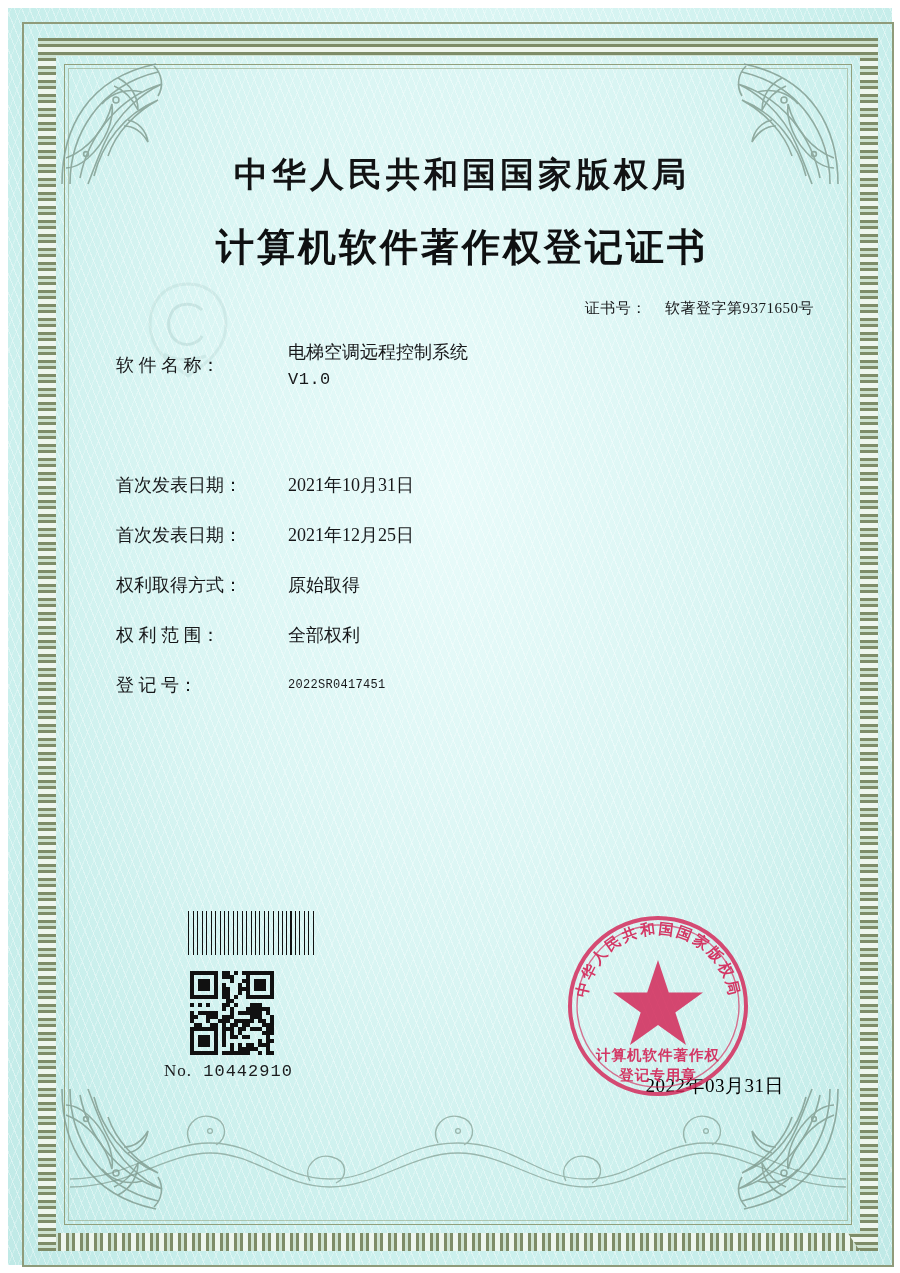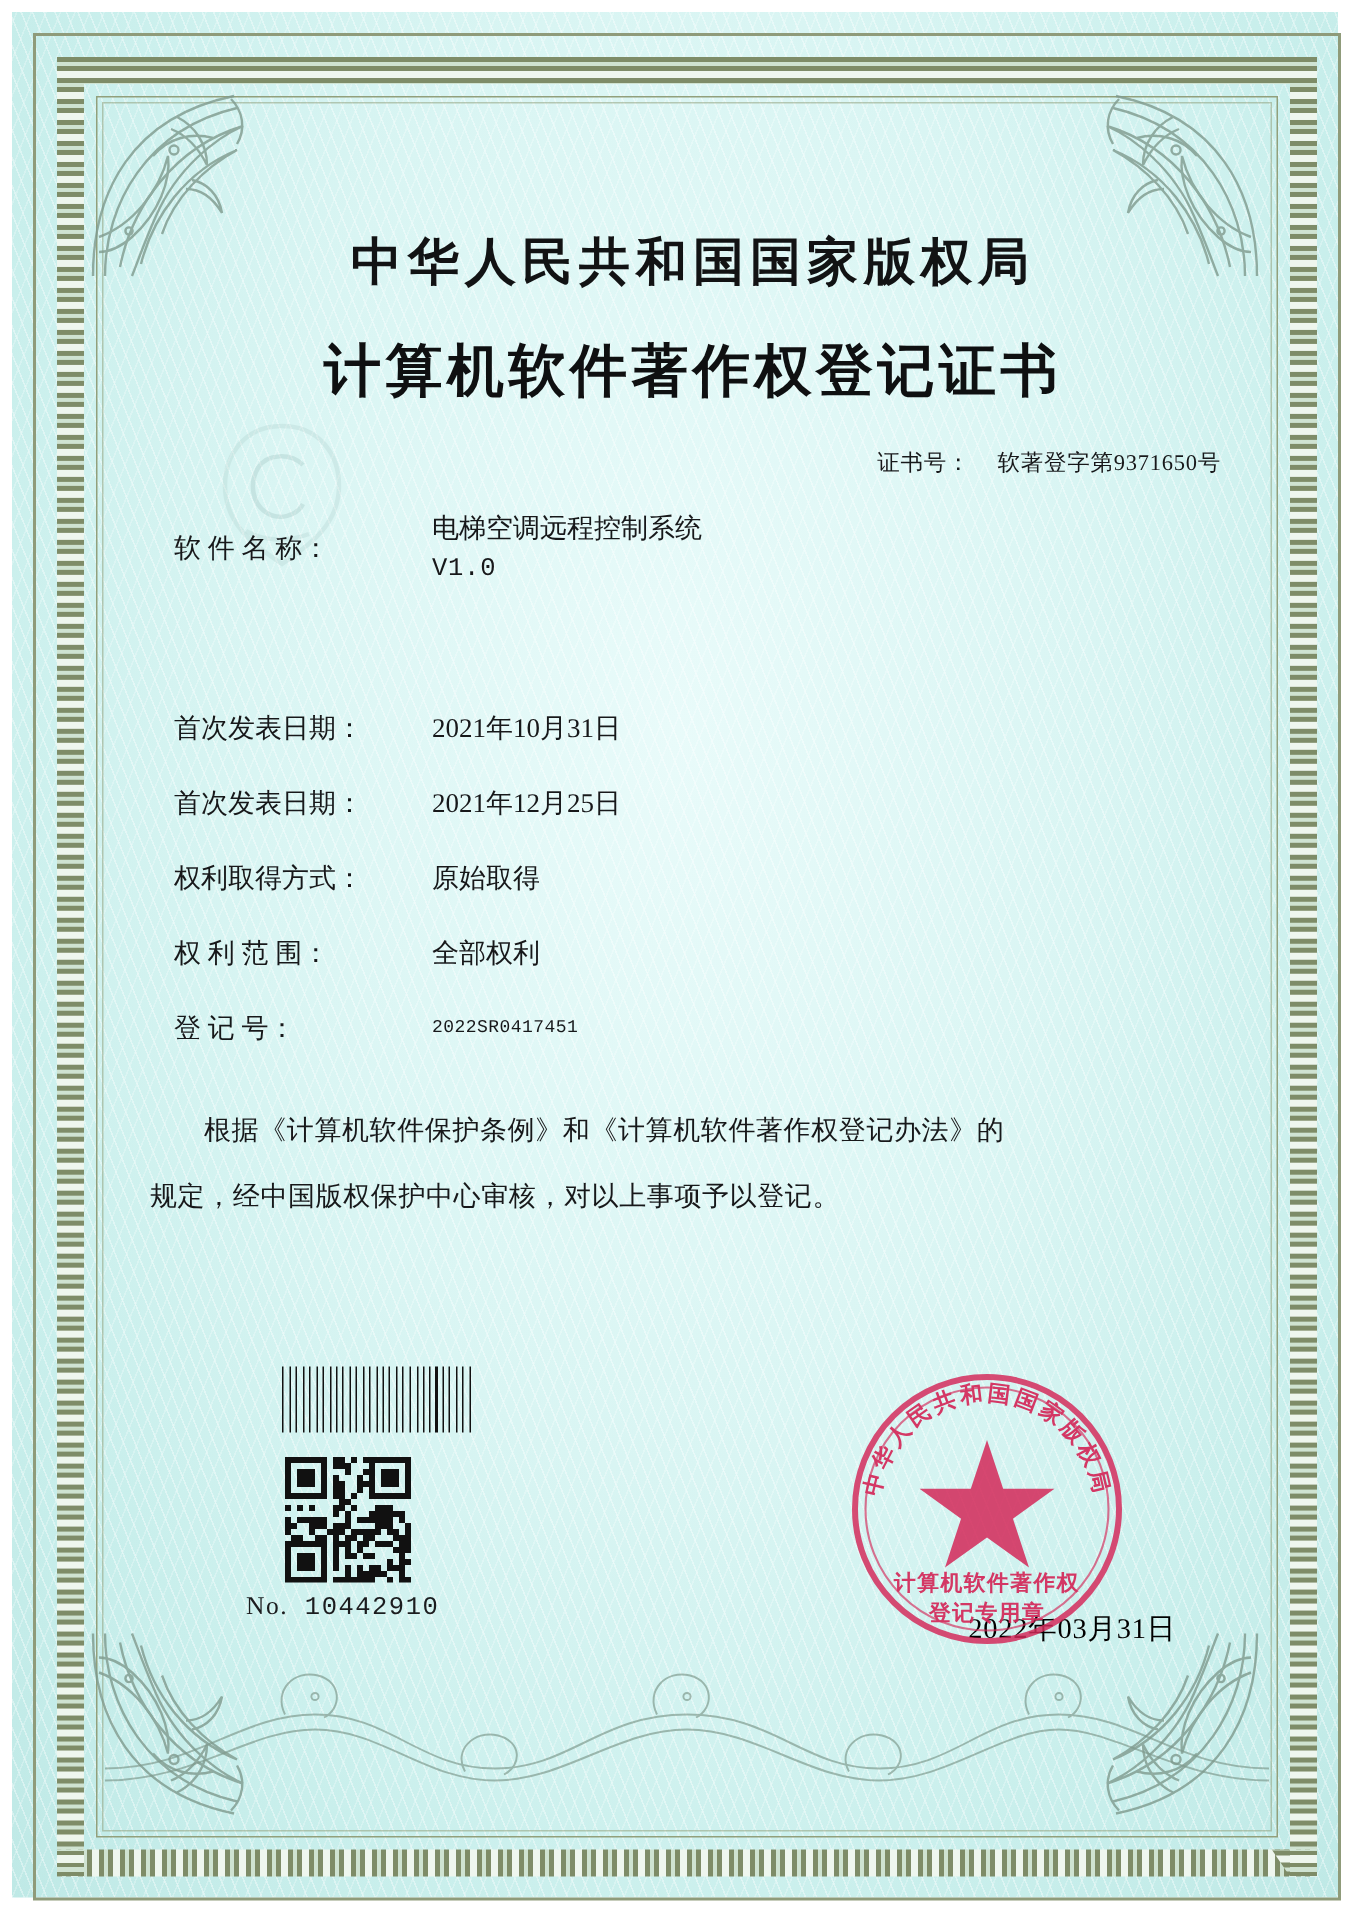--- a/index.html
+++ b/index.html
@@ -381,24 +381,20 @@
           <div class="f-label">权 利 范 围：</div>
           <div class="f-value">全部权利</div>
         </div>
 
         <div class="field">
           <div class="f-label">登 记 号：</div>
           <div class="f-value mono">2022SR0417451</div>
         </div>
       </div>
 
-      <div class="statement">
-        <div><span class="indent"></span><span>根据《计算机软件保护条例》和《计算机软件著作权登记办法》的</span></div>
-        <div>规定，经中国版权保护中心审核，对以上事项予以登记。</div>
-      </div>
     </div>
 
     <div class="barcode" id="barcode">
         <i style="width: 3px; background: rgb(17, 17, 17);"></i>
         <i style="width: 1px; background: transparent;"></i>
         <i style="width: 2px; background: rgb(17, 17, 17);"></i>
         <i style="width: 1px; background: transparent;"></i>
         <i style="width: 1px; background: rgb(17, 17, 17);"></i>
         <i style="width: 3px; background: transparent;"></i>
         <i style="width: 1px; background: rgb(17, 17, 17);"></i>

